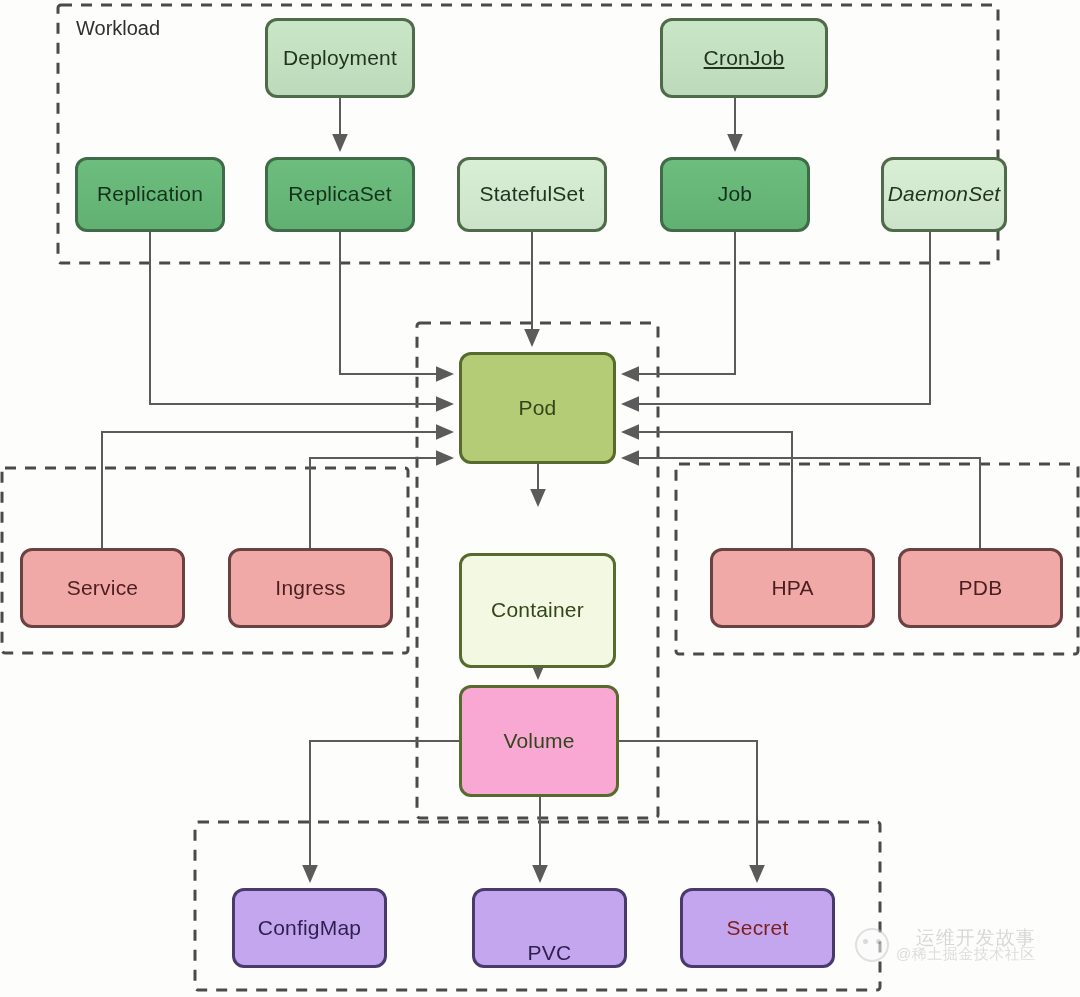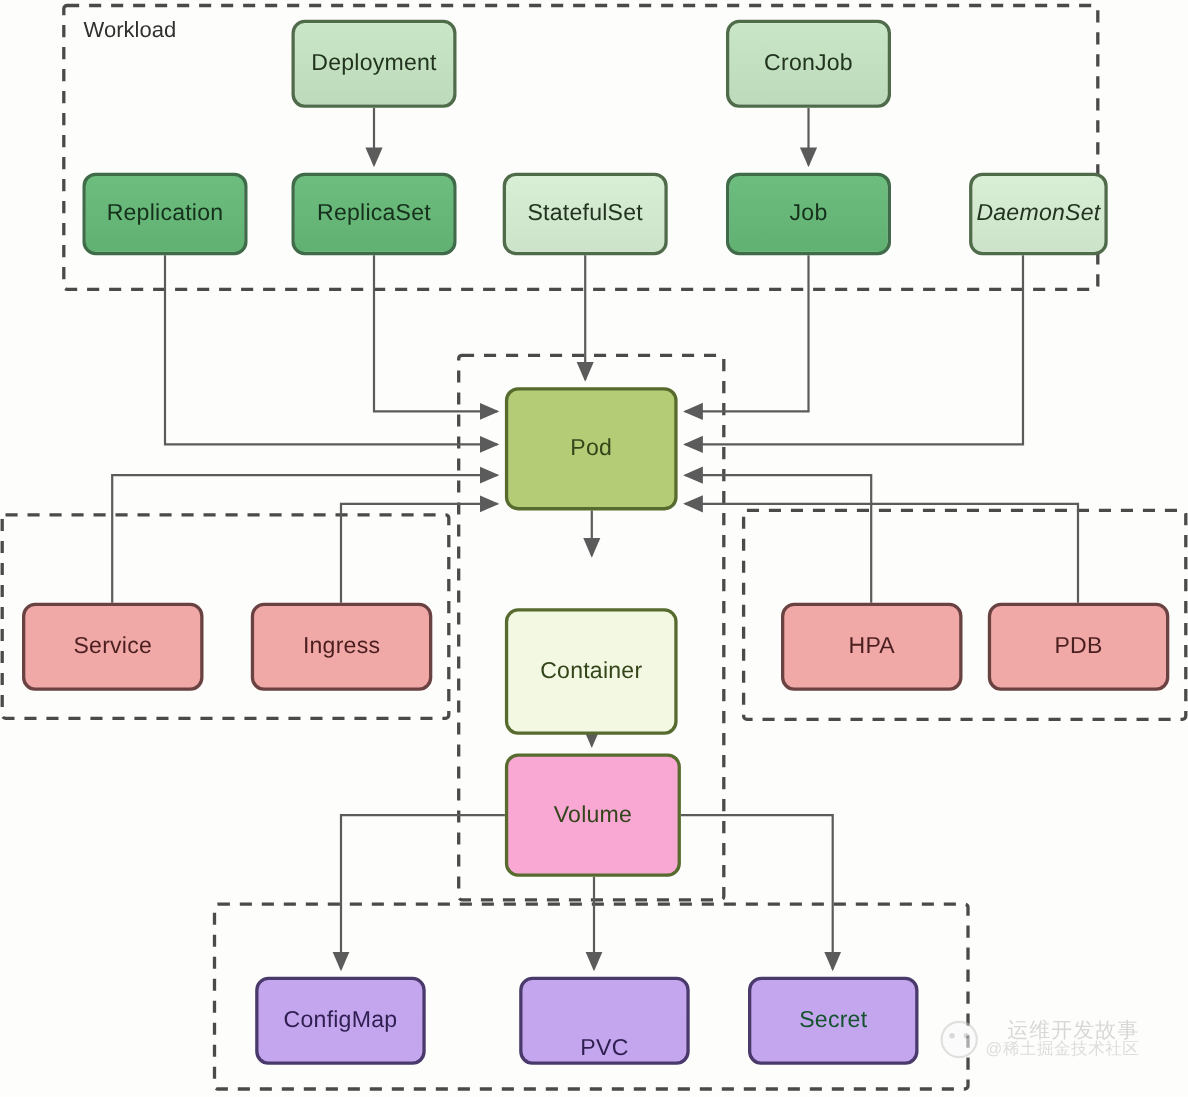--- a/index.html
+++ b/index.html
@@ -123,21 +123,21 @@
         <path d="M 459 741 L 310 741 L 310 881" fill="none" stroke="#5b5b5b" stroke-width="2" marker-end="url(#arrowhead)"></path>
         <path d="M 540 797 L 540 881" fill="none" stroke="#5b5b5b" stroke-width="2" marker-end="url(#arrowhead)"></path>
         <path d="M 619 741 L 757 741 L 757 881" fill="none" stroke="#5b5b5b" stroke-width="2" marker-end="url(#arrowhead)"></path>
       </g>
   </svg>
 
   <div id="nodes-host">
       <div class="node" style="left: 265px; top: 18px; width: 150px; height: 80px; border: 3px solid rgb(79, 107, 74); color: rgb(34, 52, 31); background: linear-gradient(rgb(201, 231, 198) 0%, rgb(189, 219, 186) 100%);">
         <span>Deployment</span>
       </div>
-      <div class="node" style="left: 660px; top: 18px; width: 150px; height: 80px; border: 3px solid rgb(79, 107, 74); color: rgb(34, 52, 31); background: linear-gradient(rgb(201, 231, 198) 0%, rgb(189, 219, 186) 100%);">
+      <div class="node" style="left: 660px; top: 18px; width: 168px; height: 80px; border: 3px solid rgb(79, 107, 74); color: rgb(34, 52, 31); background: linear-gradient(rgb(201, 231, 198) 0%, rgb(189, 219, 186) 100%); text-decoration: underline;">
         <span>CronJob</span>
       </div>
       <div class="node" style="left: 75px; top: 157px; width: 150px; height: 75px; border: 3px solid rgb(63, 107, 73); color: rgb(22, 48, 28); background: linear-gradient(rgb(108, 189, 126) 0%, rgb(96, 177, 114) 100%);">
         <span>Replication</span>
       </div>
       <div class="node" style="left: 265px; top: 157px; width: 150px; height: 75px; border: 3px solid rgb(63, 107, 73); color: rgb(22, 48, 28); background: linear-gradient(rgb(108, 189, 126) 0%, rgb(96, 177, 114) 100%);">
         <span>ReplicaSet</span>
       </div>
       <div class="node" style="left: 457px; top: 157px; width: 150px; height: 75px; border: 3px solid rgb(79, 107, 74); color: rgb(34, 52, 31); background: linear-gradient(rgb(216, 238, 213) 0%, rgb(204, 226, 201) 100%);">
         <span>StatefulSet</span>
@@ -168,21 +168,21 @@
       </div>
       <div class="node" style="left: 459px; top: 685px; width: 160px; height: 112px; border: 3px solid rgb(88, 107, 46); color: rgb(51, 69, 26); background: #f9a8d4;">
         <span>Volume</span>
       </div>
       <div class="node" style="left: 232px; top: 888px; width: 155px; height: 80px; border: 3px solid rgb(74, 58, 107); color: rgb(46, 31, 80); background: rgb(196, 166, 239);">
         <span>ConfigMap</span>
       </div>
       <div class="node" style="left: 472px; top: 888px; width: 155px; height: 80px; border: 3px solid rgb(74, 58, 107); color: rgb(46, 31, 80); background: rgb(196, 166, 239); align-items: flex-end;">
         <span>PVC</span>
       </div>
-      <div class="node" style="left: 680px; top: 888px; width: 155px; height: 80px; border: 3px solid rgb(74, 58, 107); color: #14532d; background: rgb(196, 166, 239);">
+      <div class="node" style="left: 680px; top: 888px; width: 155px; height: 80px; border: 3px solid rgb(74, 58, 107); color: #7f1d1d; background: rgb(196, 166, 239);">
         <span>Secret</span>
       </div>
     </div>
 
   <div id="group-labels-host">
       <div class="group-label" style="left: 76px; top: 17px;">Workload</div>
     </div>
 
   <div class="watermark" style="left: 855px; top: 928px; text-align: right;">
     <div class="wm-logo"></div>

